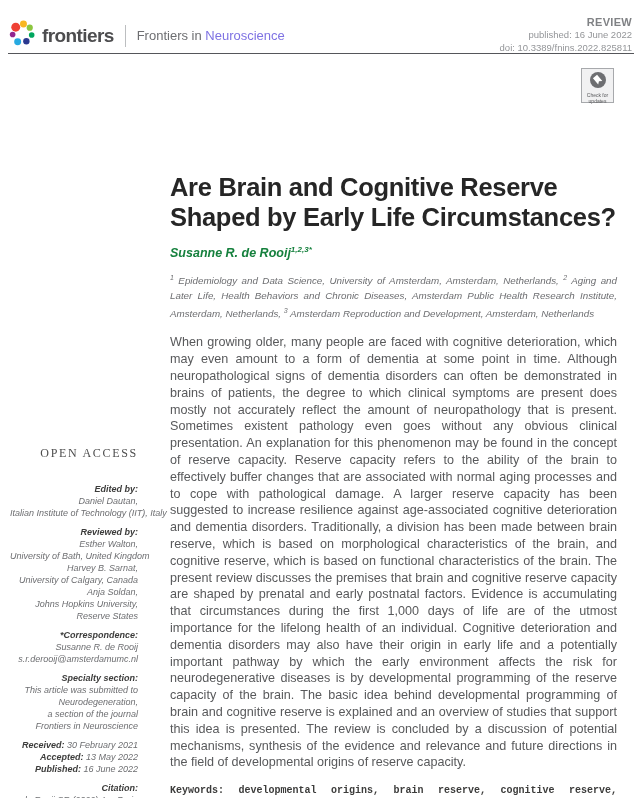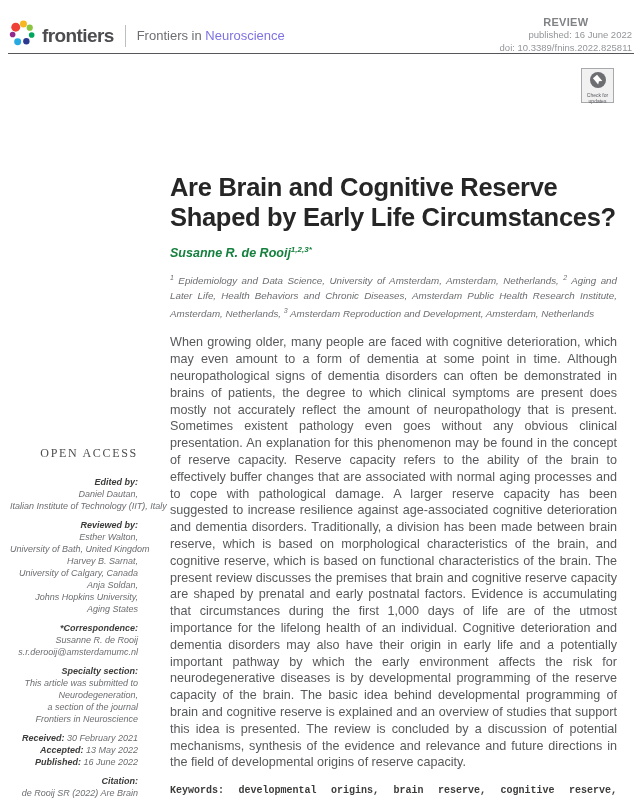--- a/index.html
+++ b/index.html
@@ -8,37 +8,37 @@
 
   
   .logo-row{position:absolute;top:19px;left:8px;display:flex;align-items:center;}
   .logo-mark{width:29px;height:29px;flex:0 0 auto;}
   .logo-word{font-size:19px;font-weight:bold;color:#4d4d4f;letter-spacing:-0.6px;margin-left:5px;}
   .logo-divider{width:1px;height:22px;background:#bcbec0;margin:0 11px;}
   .journal-line{font-size:13px;color:#6d6e71;}
   .journal-name{color:#7e72e3;}
 
   .header-meta{position:absolute;top:16px;right:9px;text-align:right;}
-  .article-type{font-size:11px;font-weight:bold;color:#808285;letter-spacing:0.3px;line-height:13px;text-align:center;}
+  .article-type{font-size:11px;font-weight:bold;color:#808285;letter-spacing:0.3px;line-height:13px;}
   .meta-line{font-size:9.5px;color:#939598;line-height:12.5px;}
 
   .header-rule{position:absolute;top:53px;left:8px;width:626px;border-top:1.5px solid #55565a;}
 
   
   .badge{position:absolute;top:68px;left:581px;width:31px;height:33px;background:#f1f1f2;
          border:1px solid #a7a9ac;display:flex;flex-direction:column;align-items:center;
          justify-content:flex-start;cursor:pointer;}
   .badge svg{margin-top:2px;}
   .badge-text{font-size:5px;line-height:5.5px;color:#58595b;text-align:center;}
 
   
   .sidebar{position:absolute;left:10px;top:447px;width:128px;text-align:right;
            font-size:9px;font-style:italic;color:#6d6e71;line-height:12px;}
   .open-access{font-family:"Liberation Serif",serif;font-style:normal;font-size:12px;
-               letter-spacing:1.7px;color:#4d4d4d;margin-bottom:17px;}
+               letter-spacing:1.7px;color:#4d4d4d;margin-bottom:24px;}
   .side-section{margin-bottom:7px;}
   .side-label{font-weight:bold;color:#3c3c3b;}
   .side-line{white-space:nowrap;}
 
   
   .main{position:absolute;left:170px;top:144px;width:447px;margin-top:28px;}
   .title{margin:0;font-size:25.5px;line-height:30px;font-weight:bold;color:#262626;letter-spacing:-0.3px;}
   .author{margin-top:13px;font-size:12.5px;font-weight:bold;font-style:italic;color:#15803d;}
   .author sup{font-size:8px;}
   .affiliations{margin-top:11px;font-size:9.8px;font-style:italic;color:#6d6e71;
@@ -103,21 +103,21 @@
     </div>
 
     <div class="side-section">
       <div class="side-label">Reviewed by:</div>
       <div class="side-line">Esther Walton,</div>
       <div class="side-line">University of Bath, United Kingdom</div>
       <div class="side-line">Harvey B. Sarnat,</div>
       <div class="side-line">University of Calgary, Canada</div>
       <div class="side-line">Anja Soldan,</div>
       <div class="side-line">Johns Hopkins University,</div>
-      <div class="side-line">Aging States</div>
+      <div class="side-line">Reserve States</div>
     </div>
 
     <div class="side-section">
       <div class="side-label">*Correspondence:</div>
       <div class="side-line">Susanne R. de Rooij</div>
       <div class="side-line">s.r.derooij@amsterdamumc.nl</div>
     </div>
 
     <div class="side-section">
       <div class="side-label">Specialty section:</div>

